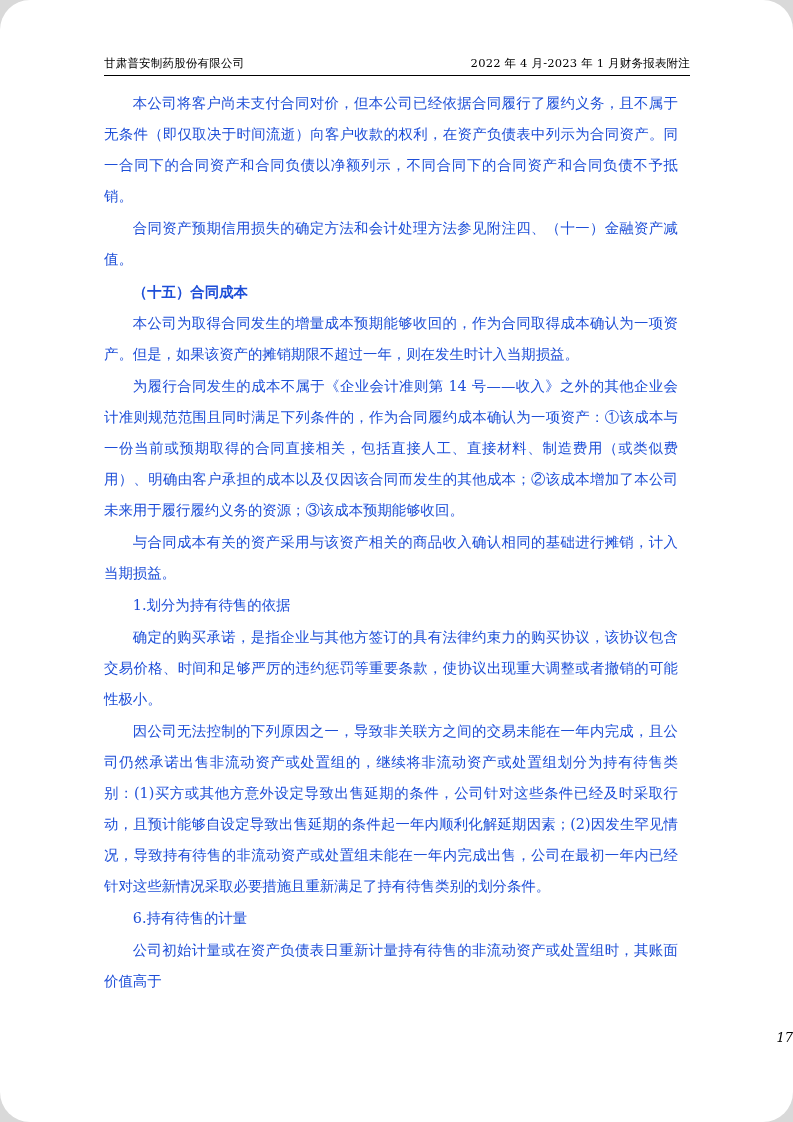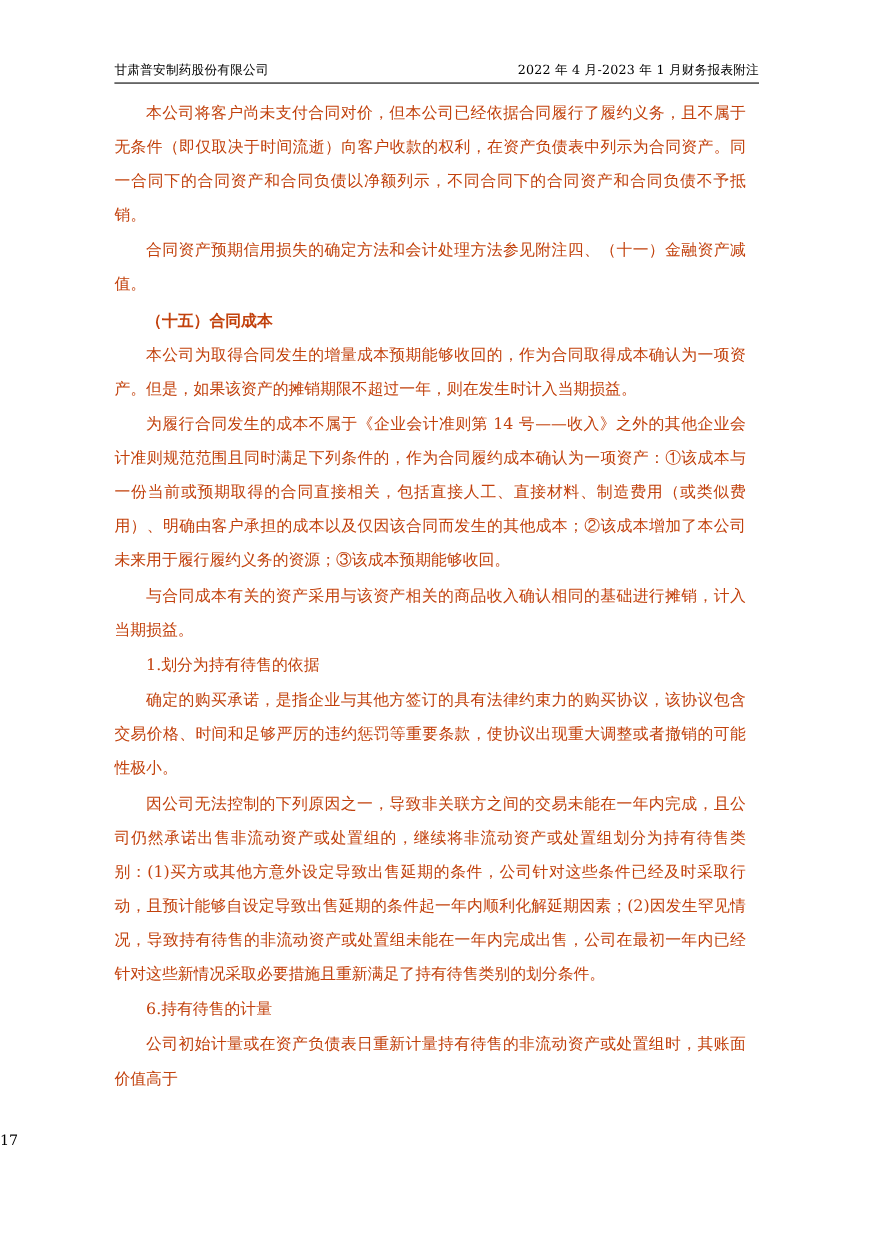--- a/index.html
+++ b/index.html
@@ -11,20 +11,21 @@
     font-family: "DejaVu Serif", "Liberation Serif", serif;
   }
   .page {
     position: relative;
     width: 793px;
     height: 1122px;
     background: #ffffff;
     margin: 0 auto;
     overflow: hidden;
     box-sizing: border-box;
+    border-radius: 30px;
   }
   .content {
     position: absolute;
     left: 104px;
     top: 56px;
     width: 586px;
   }
   .header {
     display: flex;
     justify-content: space-between;
@@ -44,37 +45,38 @@
     border-top: 1px solid #000;
     width: 100%;
     margin-bottom: 12px;
   }
   p {
     margin: 0 12px 1px 0;
     font-size: 14.4px;
     line-height: 31px;
     text-align: justify;
     text-justify: inter-ideograph;
-    color: #c2410c;
+    color: #1d4ed8;
   }
   p.indent {
     text-indent: 2em;
   }
   p.heading {
     text-indent: 2em;
     font-weight: bold;
   }
   .pagenum {
     position: absolute;
     left: 0;
     right: 0;
     top: 1030px;
-    text-align: left;
+    text-align: right;
     font-size: 13px;
     color: #000;
+    font-style: italic;
   }
 </style>
 </head>
 <body>
 
 <div class="page">
   <div class="content">
     <div class="header">
       <div class="header-left">甘肃普安制药股份有限公司</div>
       <div class="header-right">2022 年 4 月-2023 年 1 月财务报表附注</div>

